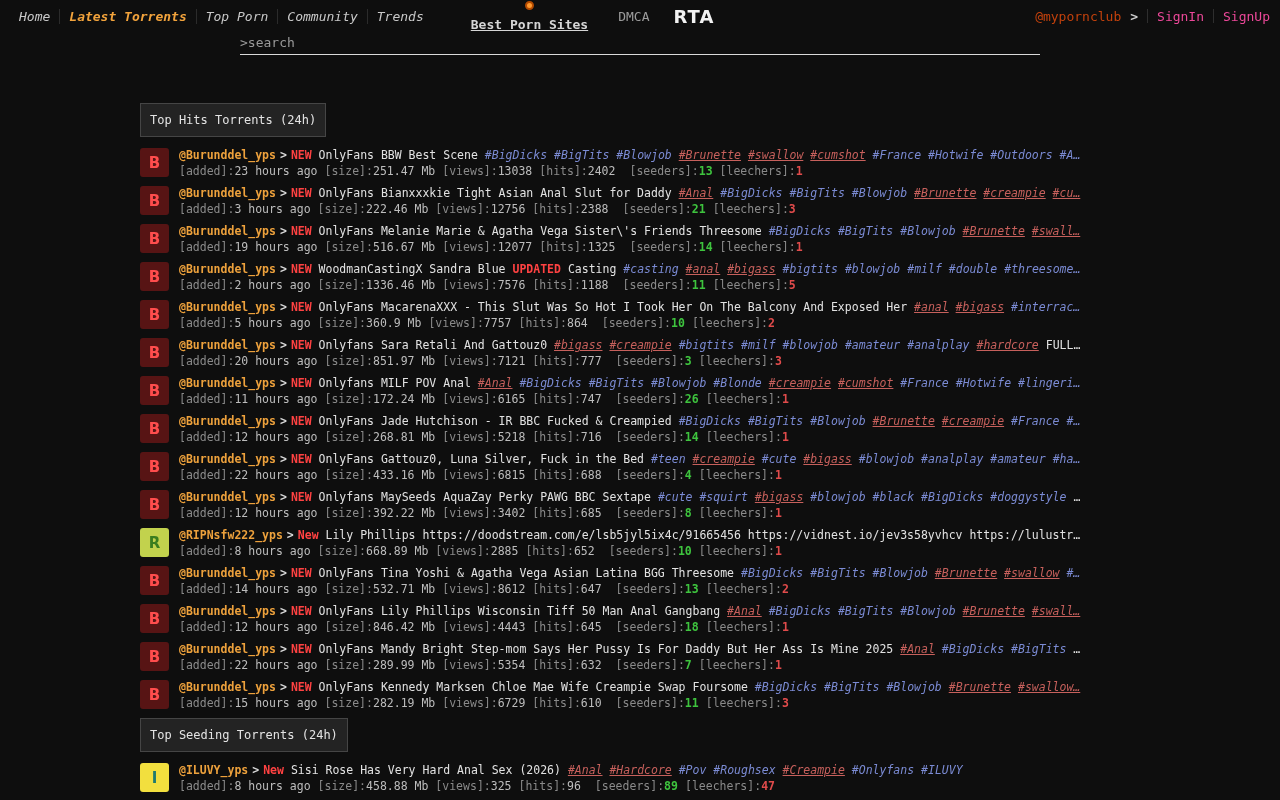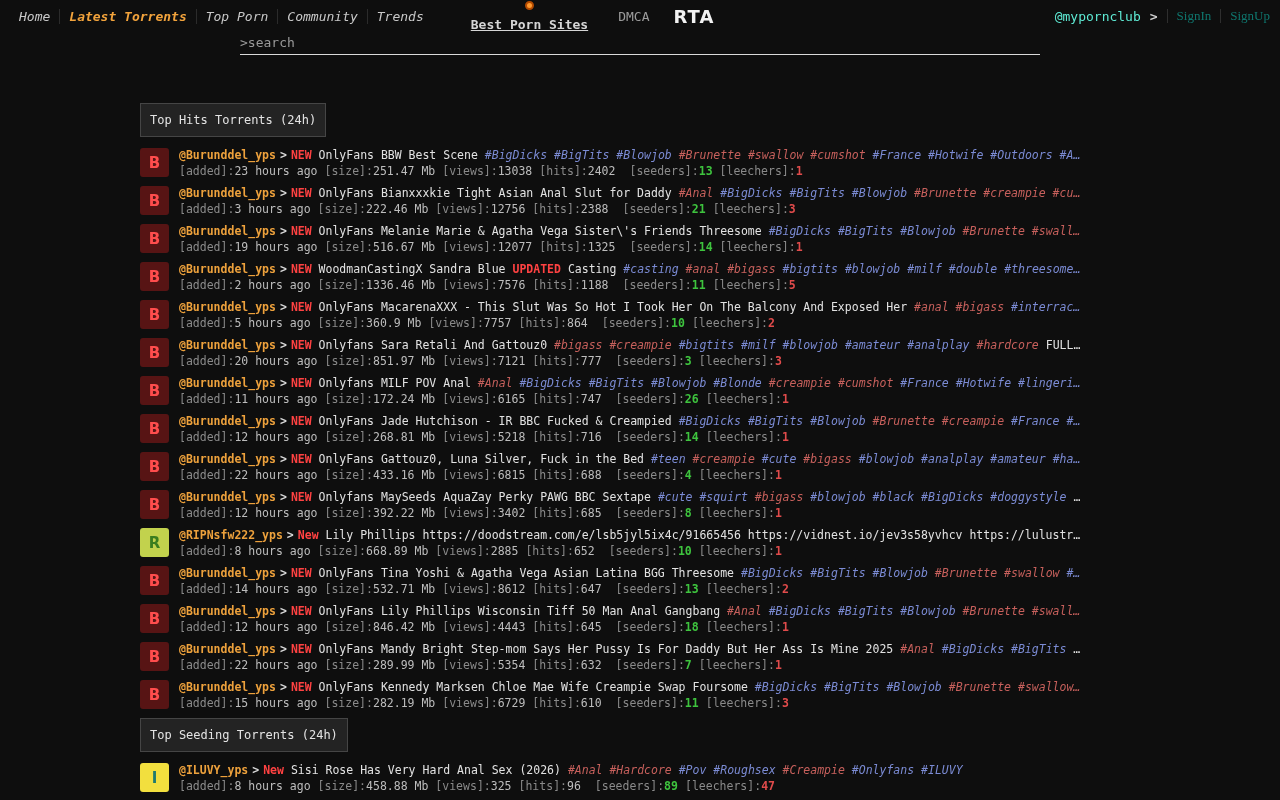--- a/index.html
+++ b/index.html
@@ -24,24 +24,24 @@
     width:9px; height:9px; border-radius:50%;
     background:#ff9a2e; border:2px solid #b34a00; flex:none;
   }
   .promo-label { color:#d6d6d6; text-decoration:underline; font-weight:bold; cursor:pointer; }
   .dmca { margin-left:30px; color:#9c9c9c; text-decoration:none; cursor:pointer; }
   .rta {
     margin-left:24px; color:#f2f2f2; font-weight:900; font-size:18px;
     letter-spacing:1px; font-family:"DejaVu Sans","Liberation Sans",sans-serif;
   }
   .nav-right { margin-left:auto; display:flex; align-items:center; gap:9px; }
-  .account { color:#5eead4; cursor:pointer; text-decoration:none; }
+  .account { color:#c2410c; cursor:pointer; text-decoration:none; }
   .chev { color:#cfcfcf; font-weight:bold; }
   .vsep { width:1px; height:14px; background:#2e2e2e; }
-  .auth-link { color:#0f766e; text-decoration:none; cursor:pointer;font-family:Liberation Serif, serif; }
+  .auth-link { color:#ec4899; text-decoration:none; cursor:pointer; }
   
   .searchbar {
     width:800px; margin:3px auto 0;
     display:flex; align-items:center;
     border-bottom:1px solid #d9d9d9; padding-bottom:4px;
     font-size:13px; color:#9a9a9a;
   }
   .prompt { color:#9a9a9a; }
   .searchbar input {
     flex:1; background:transparent; border:0; outline:0;
@@ -63,21 +63,21 @@
     font-weight:bold; font-size:15px; cursor:pointer;
   }
   .lines { width:973px; overflow:hidden; }
   .line1, .line2 { white-space:nowrap; overflow:hidden; line-height:15.5px; font-size:11.5px; }
   .user { color:#eda13c; font-weight:bold; cursor:pointer; text-decoration:none; }
   .arrow { color:#d8d8d8; font-weight:bold; padding:0 4px; }
   .title { text-decoration:none; cursor:pointer; }
   .c-n { color:#ff4242; font-weight:bold; }
   .c-t { color:#e2e2e2; }
   .c-b { color:#7b8bd4; font-style:italic; }
-  .c-r { color:#c7605c; font-style:italic; }
+  .c-r { color:#c7605c; font-style:italic;text-decoration:underline; }
   .mpair { margin-right:7px; }
   .mpair-seeders { margin-left:7px; }
   .ml { color:#8a8a8a; }
   .mv { color:#bdbdbd; }
   .mv-g { color:#3ec43e; font-weight:bold; }
   .mv-r { color:#e04b4b; font-weight:bold; }
 </style>
 </head>
 <body>
 

